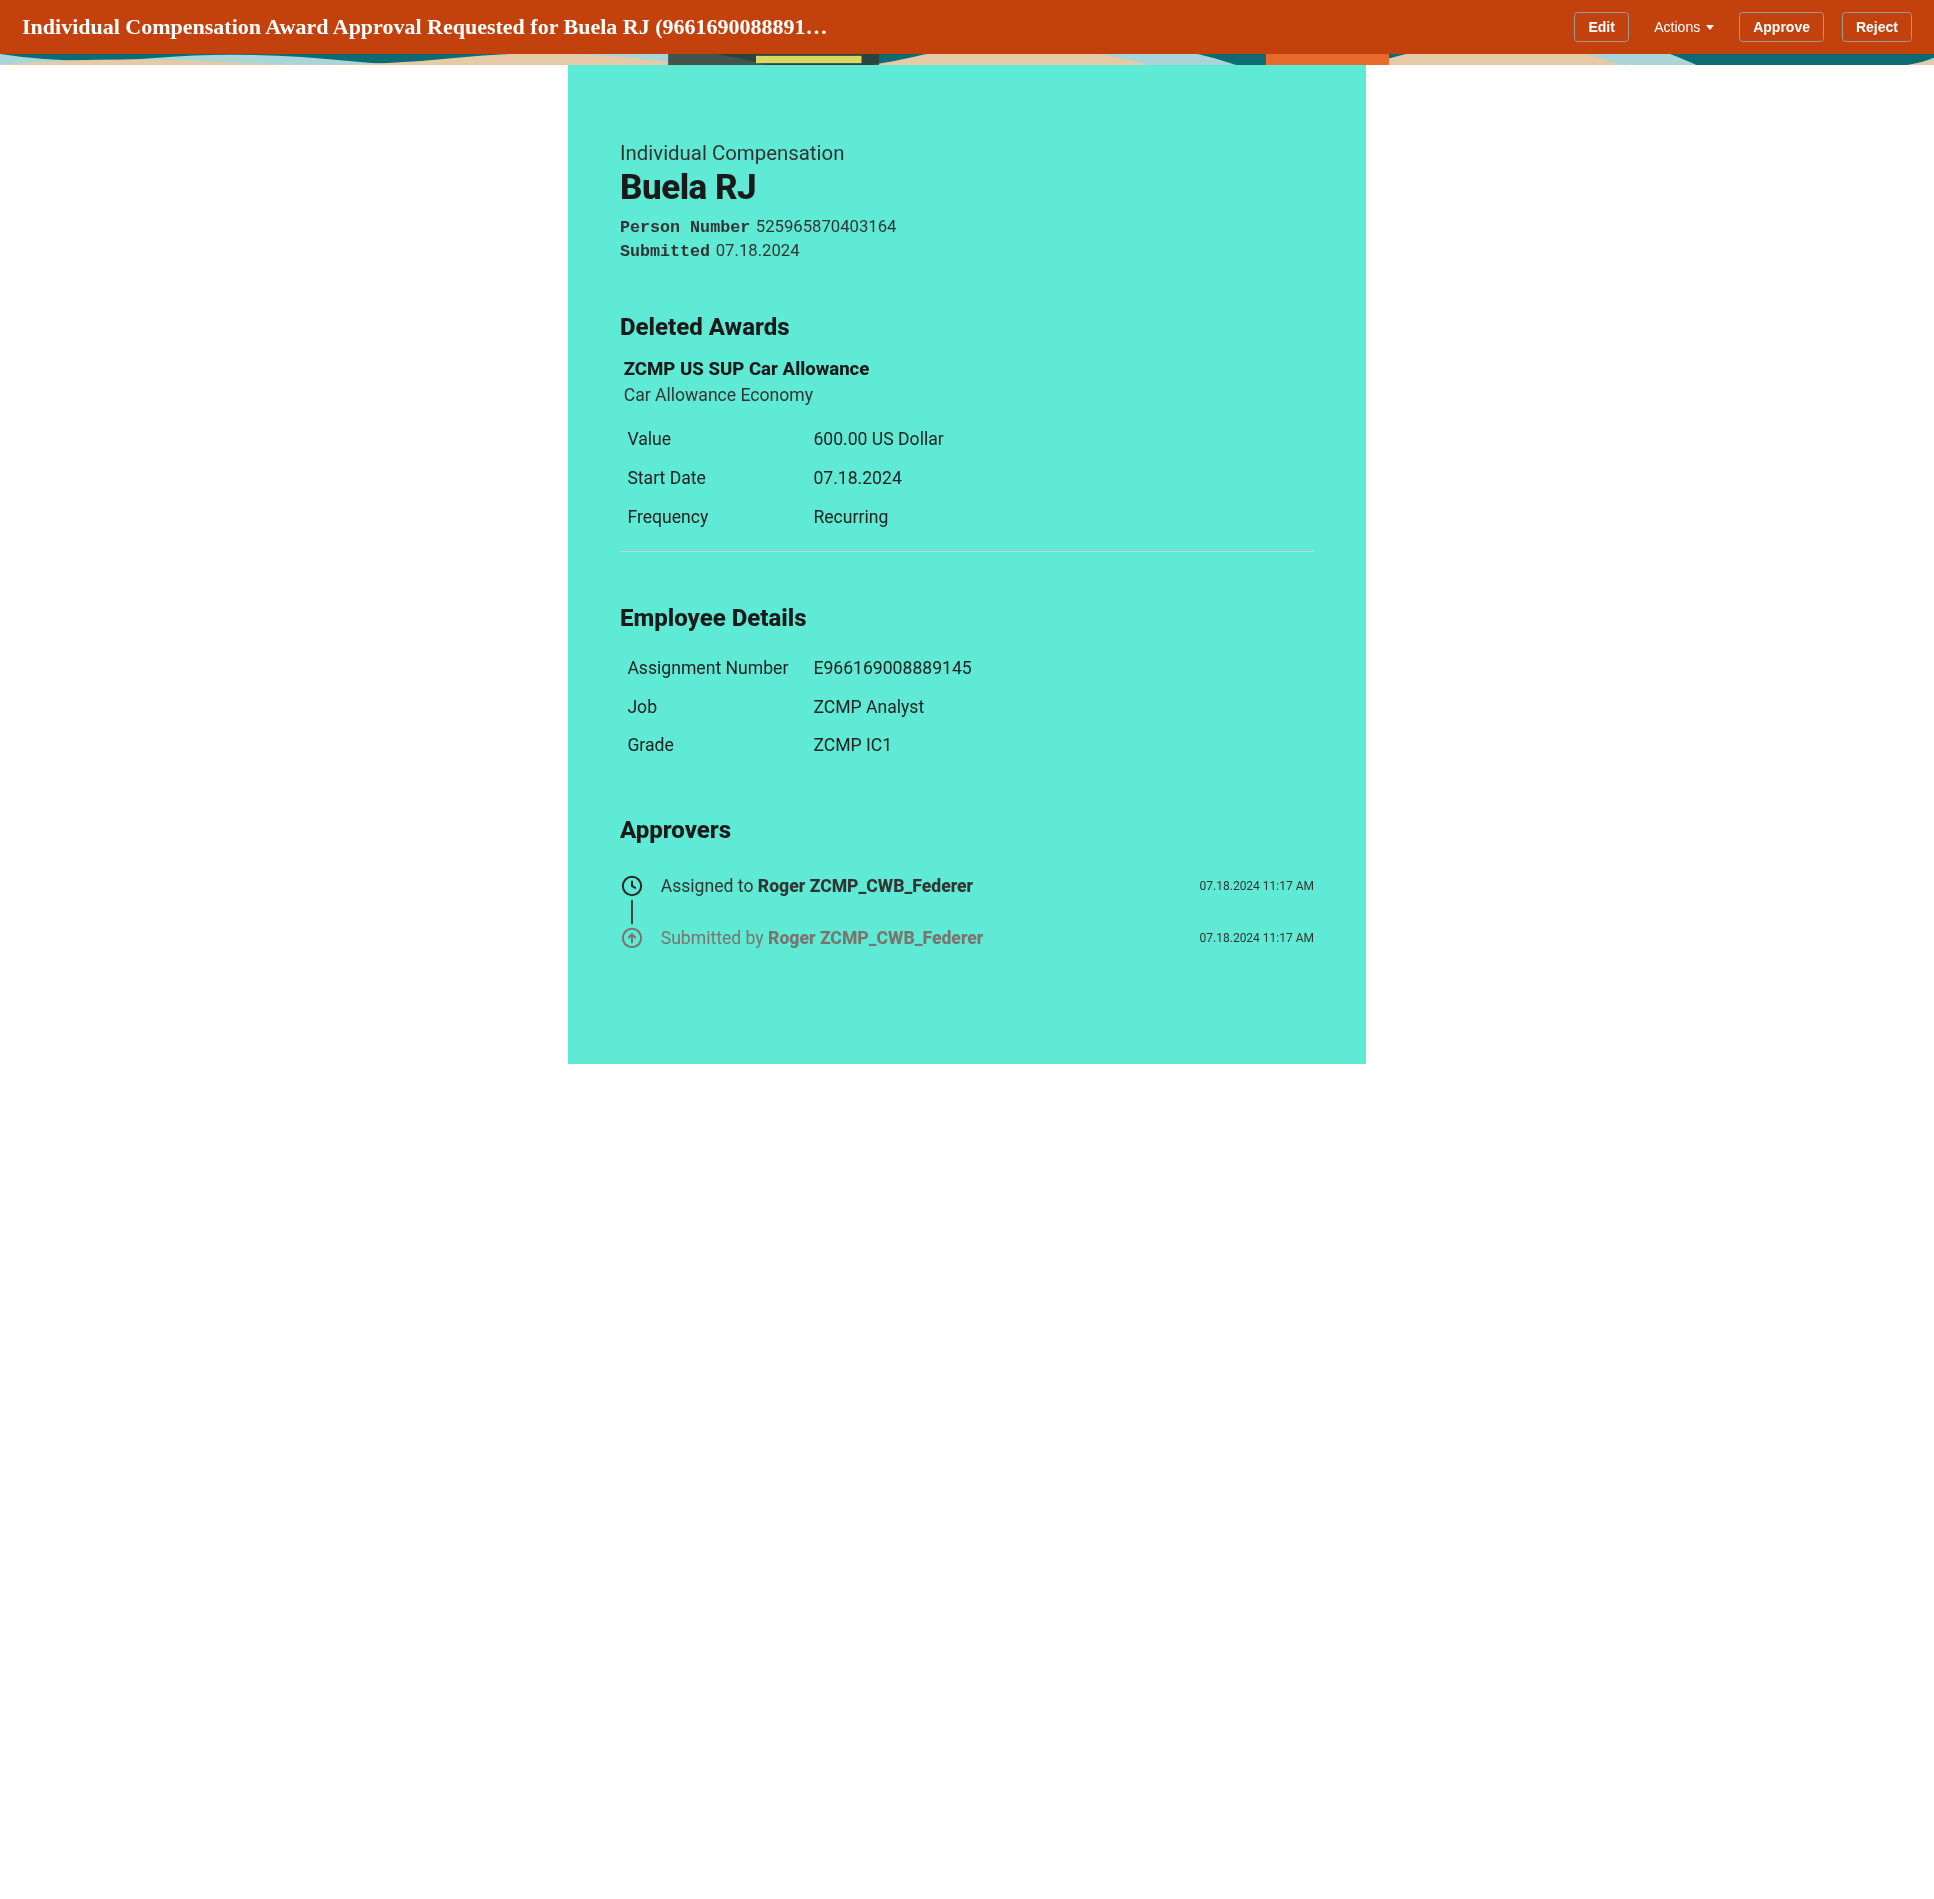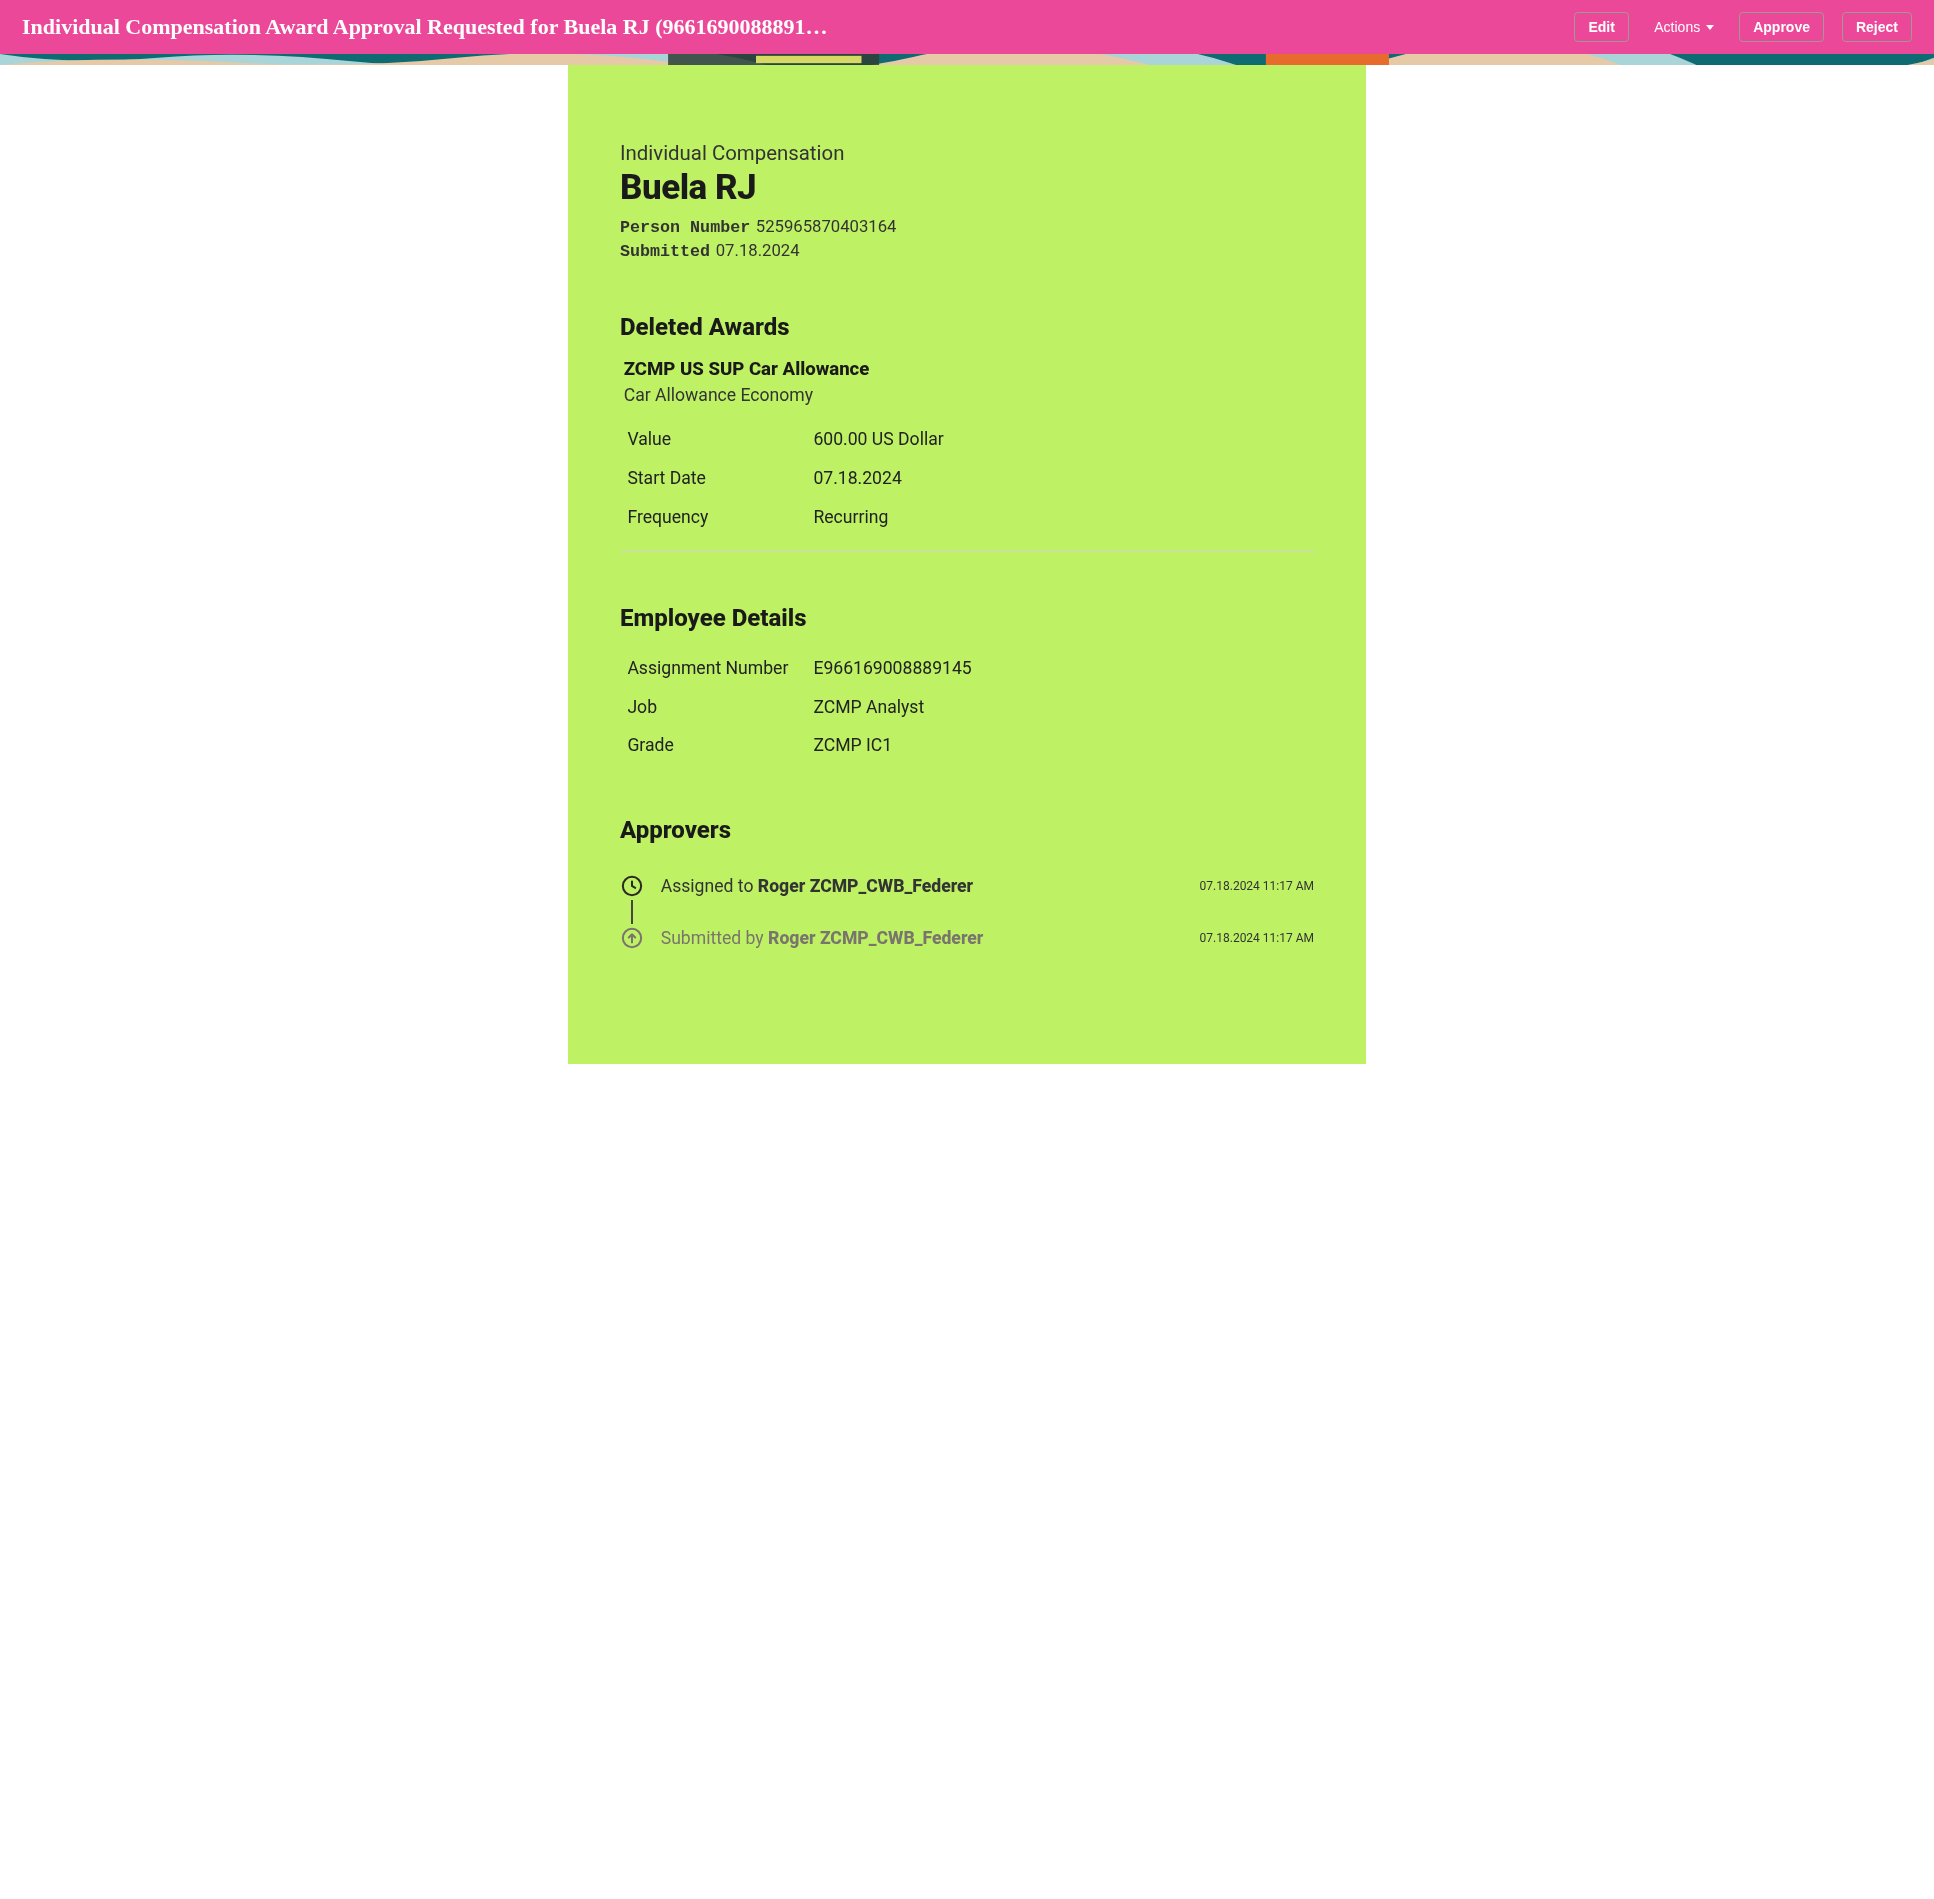--- a/index.html
+++ b/index.html
@@ -4,21 +4,21 @@
 <style>
 * { margin: 0; padding: 0; box-sizing: border-box; }
 body {
   font-family: -apple-system, BlinkMacSystemFont, "Segoe UI", Roboto, Helvetica, Arial, sans-serif;
   background: #ffffff;
   color: #1a1a1a;
 }
 
 
 .topbar {
-  background: #ec4899;
+  background: #c2410c;
   color: #ffffff;
   display: flex;
   align-items: center;
   padding: 9.3px 22px;
   height: 54px;
 }
 .topbar-title {
   font-family: Georgia, "Times New Roman", serif;
   font-size: 22px;
   font-weight: 600;
@@ -67,21 +67,21 @@
   height: 11px;
   position: relative;
   overflow: hidden;
 }
 .hero svg { display: block; width: 100%; height: 11px; }
 
 
 .card {
   max-width: 798px;
   margin: 0 auto;
-  background: #bef264;
+  background: #5eead4;
   padding: 76px 52px 111px 52px;
   min-height: 946px;
 }
 
 .section-label {
   font-size: 20.4px;
   color: #333;
   margin-bottom: 1.9px;
 }
 .person-name {

